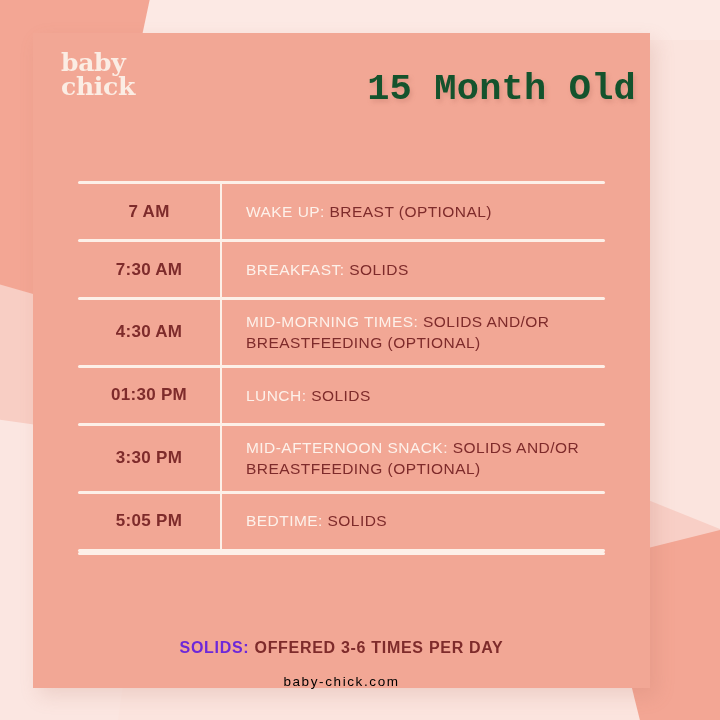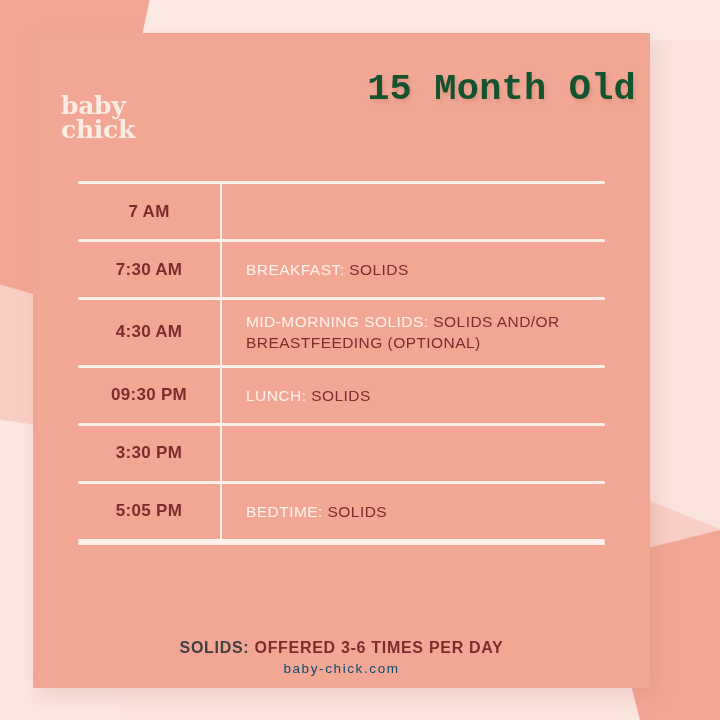--- a/index.html
+++ b/index.html
@@ -99,21 +99,20 @@
     position: absolute;
     left: 28px;
     top: 18px;
     width: 130px;
     color: #FBEDE4;
     font-family: "DejaVu Serif", serif;
     font-weight: 700;
     font-size: 25px;
     line-height: 0.96;
     letter-spacing: -0.3px;
-    margin-top: 43px;
   }
   .logo .logo-line { display: block; }
 
   .title-block {
     position: absolute;
     right: 14px;
     top: 38px;
     text-align: right;
     color: #14532d;
     font-family: Liberation Mono, monospace;
@@ -201,26 +200,26 @@
     top: 588px;
     text-align: center;
   }
   .footer-note {
     font-size: 16px;
     font-weight: 700;
     letter-spacing: 0.7px;
     color: #7E2B2B;
     padding-top: 18px;
   }
-  .footer-note .fn-label { color: #404040; }
+  .footer-note .fn-label { color: #6d28d9; }
   .footer-url {
-    margin-top: 4px;
+    margin-top: 17px;
     font-size: 13.5px;
     letter-spacing: 1.6px;
-    color: #0c4a6e;
+    color: #000000;
     font-weight: 400;
   }
 </style>
 </head>
 <body>
 
 <div id="stage">
 
   <div class="bg-shape bg-top-light"></div>
   <div class="bg-shape bg-tl-dark"></div>
@@ -241,47 +240,49 @@
         <span class="title-line1">15 Month Old</span>
       </div>
     </div>
 
     <div class="table">
       <div class="rule"></div>
 
       <div class="row">
         <div class="row-div"></div>
         <div class="time-cell">7 AM</div>
+        <div class="desc-cell"><span class="desc-label">WAKE UP:</span><span class="desc-value"> BREAST (OPTIONAL)</span></div>
       </div>
       <div class="rule"></div>
 
       <div class="row">
         <div class="row-div"></div>
         <div class="time-cell">7:30 AM</div>
         <div class="desc-cell"><span class="desc-label">BREAKFAST:</span><span class="desc-value"> SOLIDS</span></div>
       </div>
       <div class="rule"></div>
 
       <div class="row">
         <div class="row-div"></div>
         <div class="time-cell">4:30 AM</div>
-        <div class="desc-cell"><span class="desc-label">MID-MORNING SOLIDS:</span><span class="desc-value"> SOLIDS AND/OR BREASTFEEDING (OPTIONAL)</span></div>
-      </div>
-      <div class="rule"></div>
-
-      <div class="row">
-        <div class="row-div"></div>
-        <div class="time-cell">09:30 PM</div>
+        <div class="desc-cell"><span class="desc-label">MID-MORNING TIMES:</span><span class="desc-value"> SOLIDS AND/OR BREASTFEEDING (OPTIONAL)</span></div>
+      </div>
+      <div class="rule"></div>
+
+      <div class="row">
+        <div class="row-div"></div>
+        <div class="time-cell">01:30 PM</div>
         <div class="desc-cell"><span class="desc-label">LUNCH:</span><span class="desc-value"> SOLIDS</span></div>
       </div>
       <div class="rule"></div>
 
       <div class="row">
         <div class="row-div"></div>
         <div class="time-cell">3:30 PM</div>
+        <div class="desc-cell"><span class="desc-label">MID-AFTERNOON SNACK:</span><span class="desc-value"> SOLIDS AND/OR BREASTFEEDING (OPTIONAL)</span></div>
       </div>
       <div class="rule"></div>
 
       <div class="row">
         <div class="row-div"></div>
         <div class="time-cell">5:05 PM</div>
         <div class="desc-cell"><span class="desc-label">BEDTIME:</span><span class="desc-value"> SOLIDS</span></div>
       </div>
       <div class="rule"></div>
 

